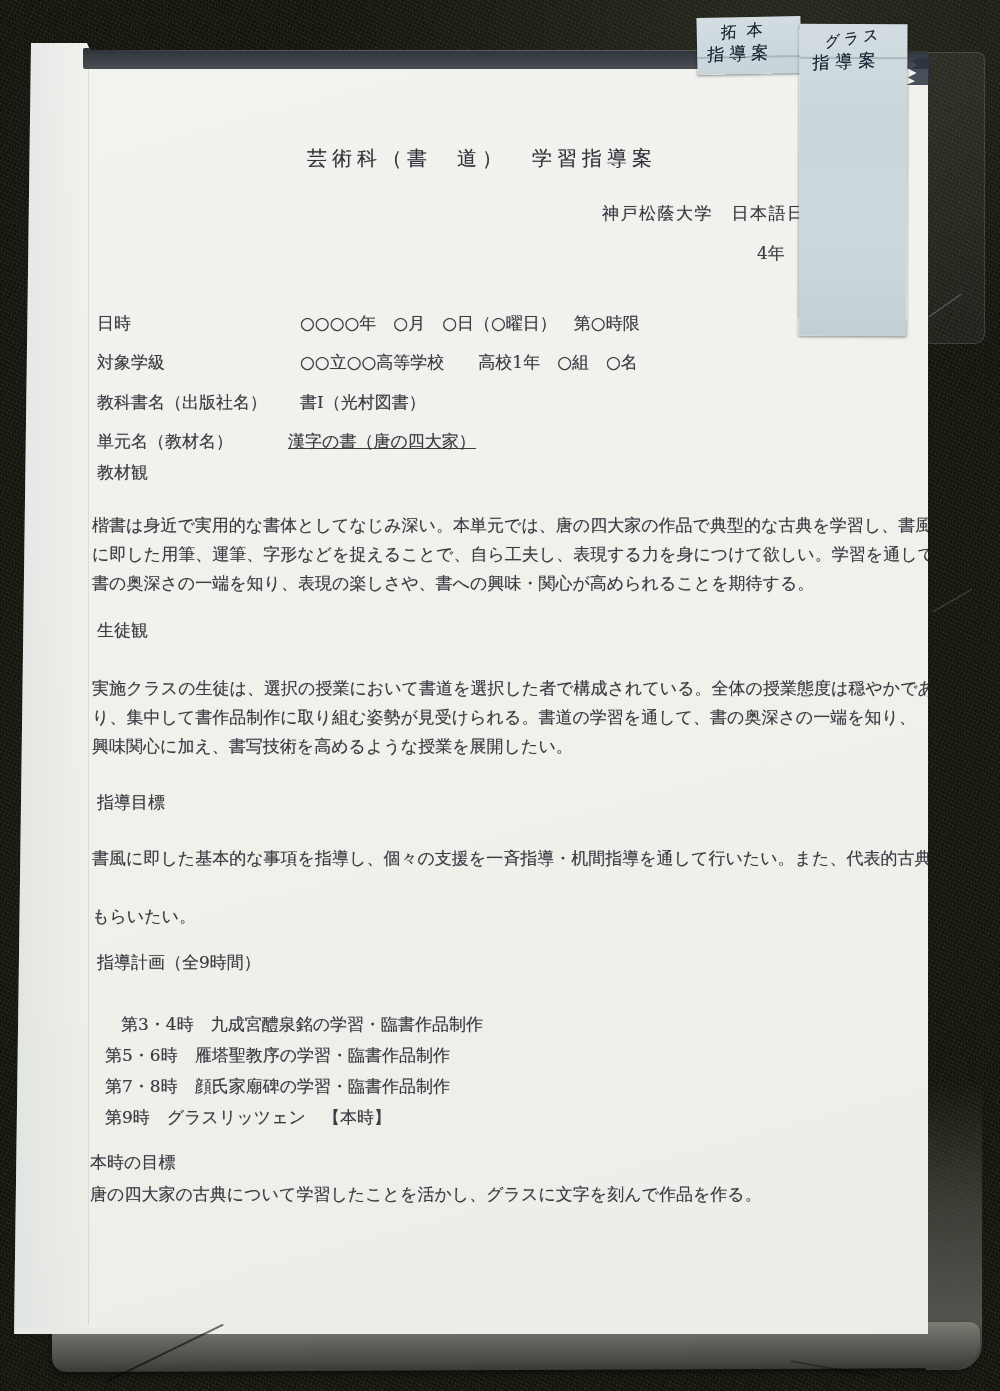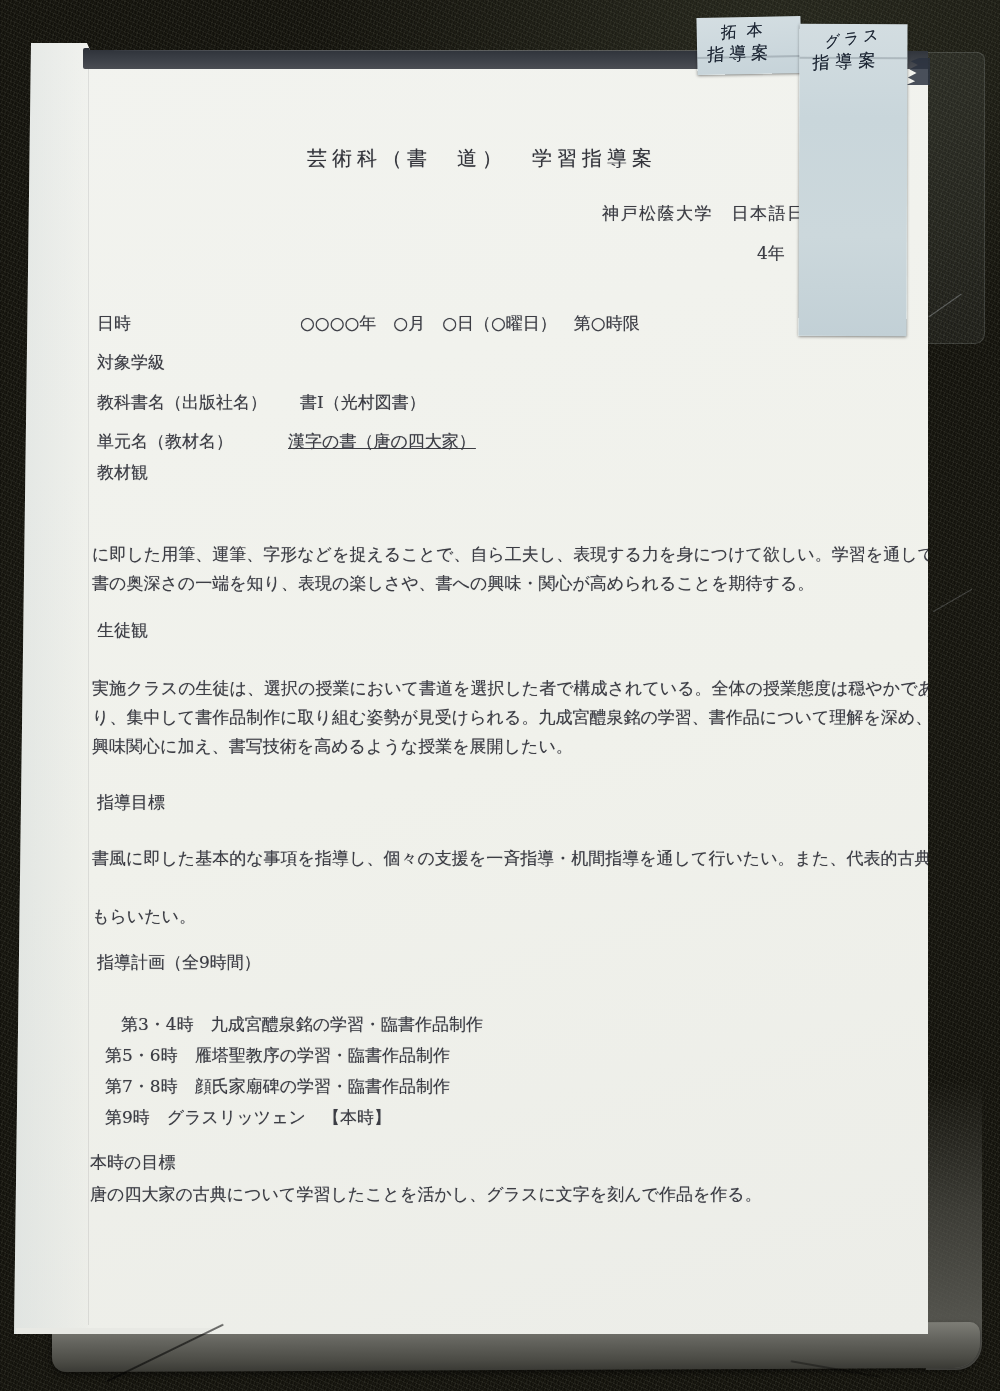--- a/index.html
+++ b/index.html
@@ -97,32 +97,34 @@
     <div class="stack-corner"></div>
 
     <div class="doc-title" style="left:293px;top:103px;">芸術科（書　道）　学習指導案</div>
 
     <div class="t17" style="left:588px;top:160px;letter-spacing:1.5px;">神戸松蔭大学　日本語日本</div>
     <div class="t17" style="left:743px;top:200px;">4年</div>
 
     <div class="t17" style="left:83px;top:270px;">日時</div>
     <div class="t17" style="left:286px;top:270px;">○○○○年　○月　○日（○曜日）　第○時限</div>
     <div class="t17" style="left:83px;top:309px;">対象学級</div>
+    <div class="t17" style="left:286px;top:309px;">○○立○○高等学校　　高校1年　○組　○名</div>
     <div class="t17" style="left:83px;top:349px;">教科書名（出版社名）</div>
     <div class="t17" style="left:286px;top:349px;">書Ⅰ（光村図書）</div>
     <div class="t17" style="left:83px;top:388px;">単元名（教材名）</div>
     <div class="t17" style="left:274px;top:388px;text-decoration:underline;">漢字の書（唐の四大家）</div>
 
     <div class="heading" style="left:83px;top:419px;">教材観</div>
+    <div class="t17" style="left:78px;top:472px;">楷書は身近で実用的な書体としてなじみ深い。本単元では、唐の四大家の作品で典型的な古典を学習し、書風</div>
     <div class="t17" style="left:78px;top:501px;">に即した用筆、運筆、字形などを捉えることで、自ら工夫し、表現する力を身につけて欲しい。学習を通して、</div>
     <div class="t17" style="left:78px;top:530px;">書の奥深さの一端を知り、表現の楽しさや、書への興味・関心が高められることを期待する。</div>
 
     <div class="heading" style="left:83px;top:577px;">生徒観</div>
     <div class="t17" style="left:78px;top:635px;">実施クラスの生徒は、選択の授業において書道を選択した者で構成されている。全体の授業態度は穏やかであ</div>
-    <div class="t17" style="left:78px;top:664px;">り、集中して書作品制作に取り組む姿勢が見受けられる。九成宮醴泉銘の学習、書作品について理解を深め、</div>
+    <div class="t17" style="left:78px;top:664px;">り、集中して書作品制作に取り組む姿勢が見受けられる。書道の学習を通して、書の奥深さの一端を知り、</div>
     <div class="t17" style="left:78px;top:693px;">興味関心に加え、書写技術を高めるような授業を展開したい。</div>
 
     <div class="heading" style="left:83px;top:749px;">指導目標</div>
     <div class="t17" style="left:78px;top:805px;">書風に即した基本的な事項を指導し、個々の支援を一斉指導・机間指導を通して行いたい。また、代表的古典</div>
     <div class="t17" style="left:78px;top:863px;">もらいたい。</div>
 
     <div class="heading" style="left:83px;top:909px;">指導計画（全9時間）</div>
     <div class="t17" style="left:91px;top:971px;margin-left:16px;">第3・4時　九成宮醴泉銘の学習・臨書作品制作</div>
     <div class="t17" style="left:91px;top:1002px;">第5・6時　雁塔聖教序の学習・臨書作品制作</div>
     <div class="t17" style="left:91px;top:1033px;">第7・8時　顔氏家廟碑の学習・臨書作品制作</div>

